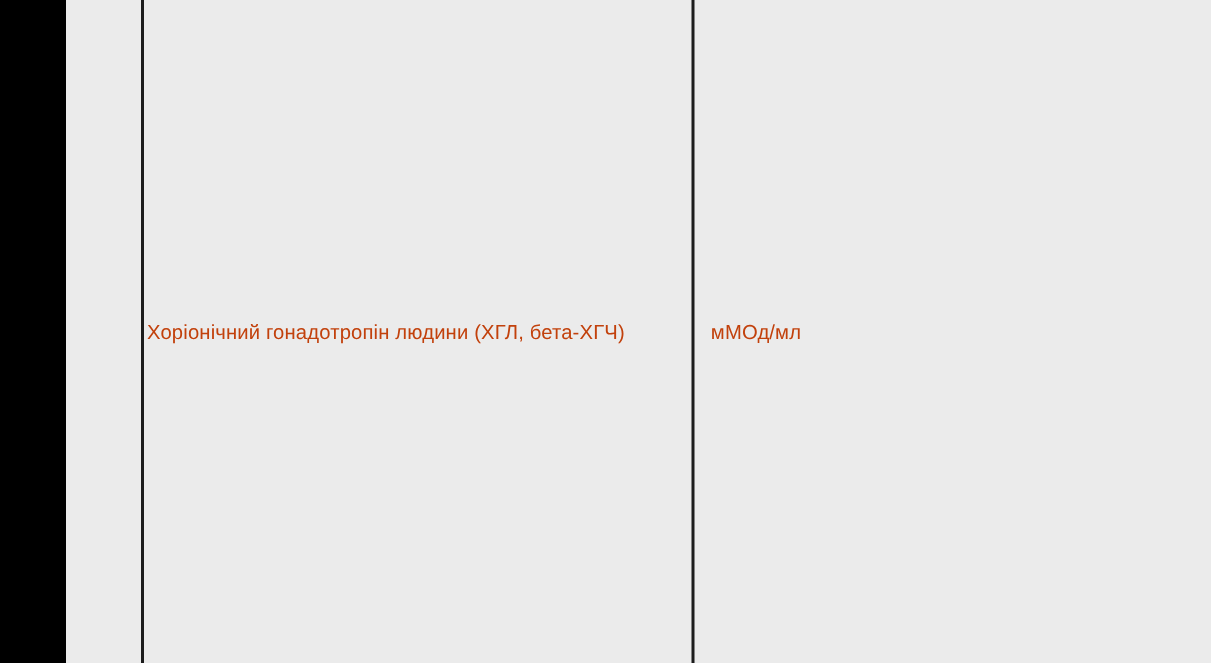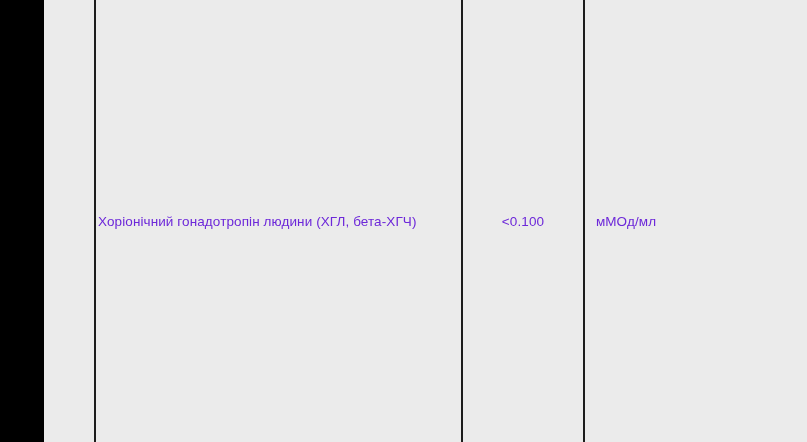--- a/index.html
+++ b/index.html
@@ -33,21 +33,21 @@
     display: flex;
     flex-direction: row;
   }
   .cell {
     box-sizing: border-box;
     height: 442px;
     border-left: 2px solid #1c1c1c;
     display: flex;
     align-items: center;
     font-size: 13.5px;
-    color: #6d28d9;
+    color: #c2410c;
     letter-spacing: 0.1px;
     white-space: nowrap;
     overflow: hidden;
   }
   .cell-name {
     width: 367px;
     justify-content: flex-start;
     padding-left: 2px;
     padding-right: 6px;
   }
@@ -71,23 +71,20 @@
 
   <div class="edge-strip"></div>
 
   <div class="report-table">
 
     <div class="cell cell-name">
       <span>Хоріонічний гонадотропін людини (ХГЛ, бета-ХГЧ)</span>
     </div>
 
 
-    <div class="cell cell-result">
-      <span>&lt;0.100</span>
-    </div>
 
     <div class="cell cell-units">
       <span>мМОд/мл</span>
     </div>
 
   </div>
 
 </div>
 
 </body></html>

